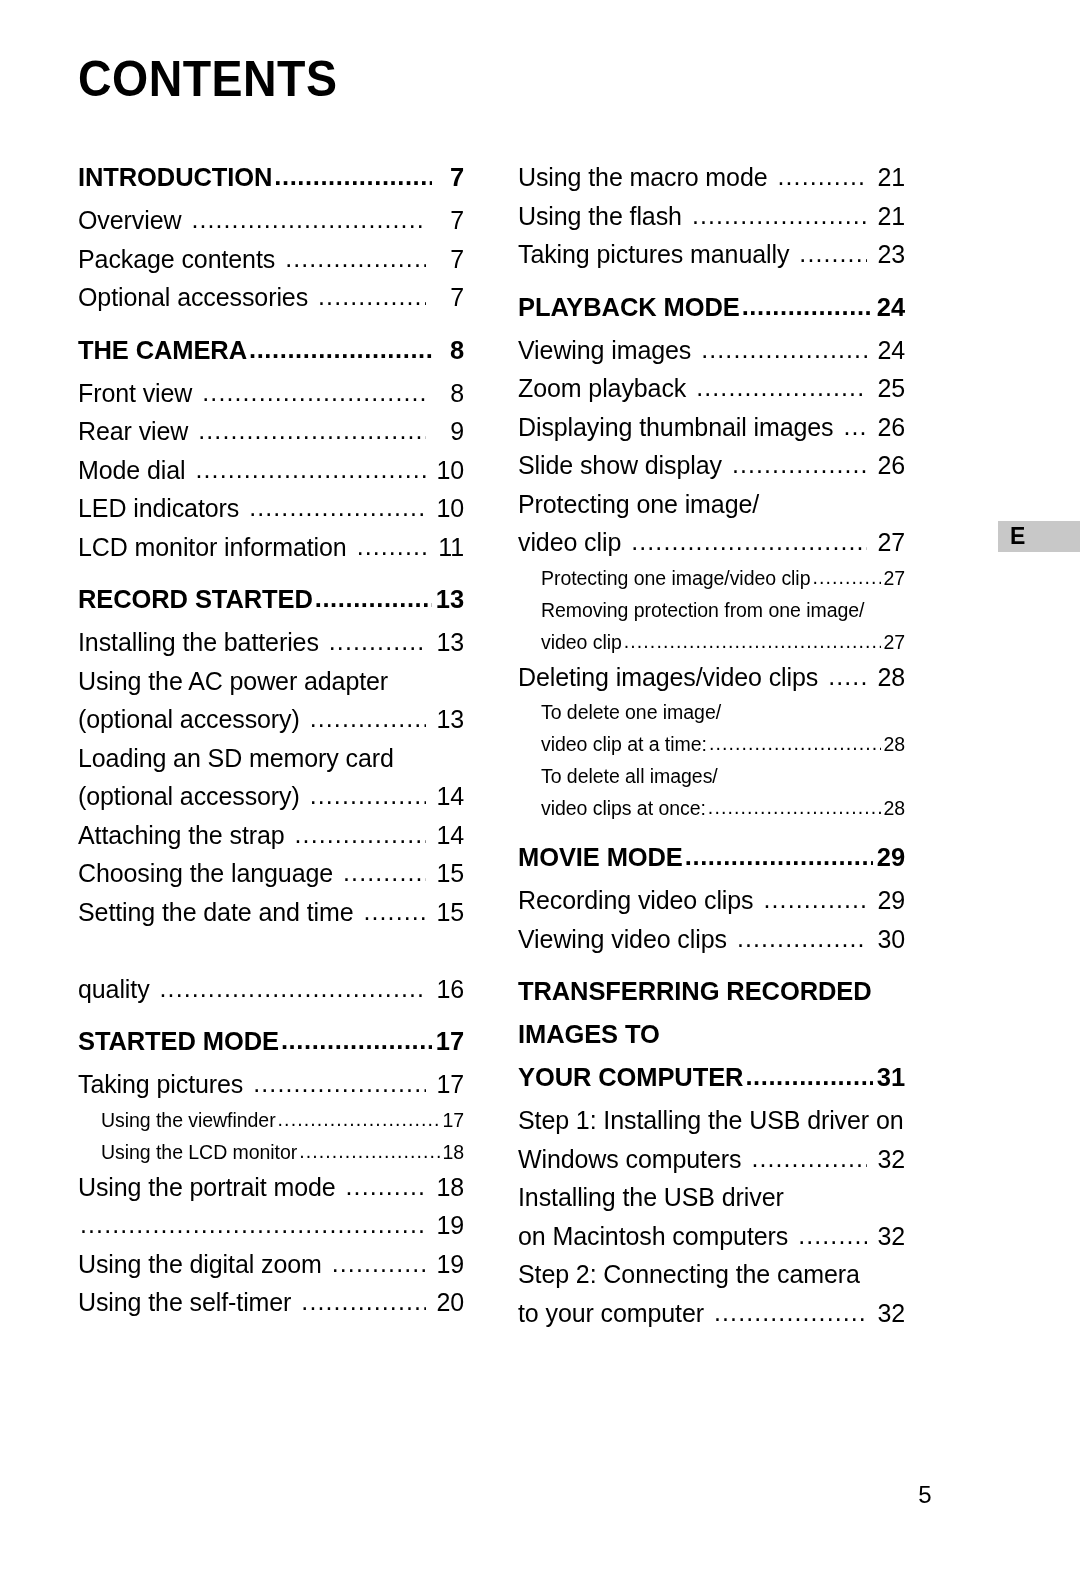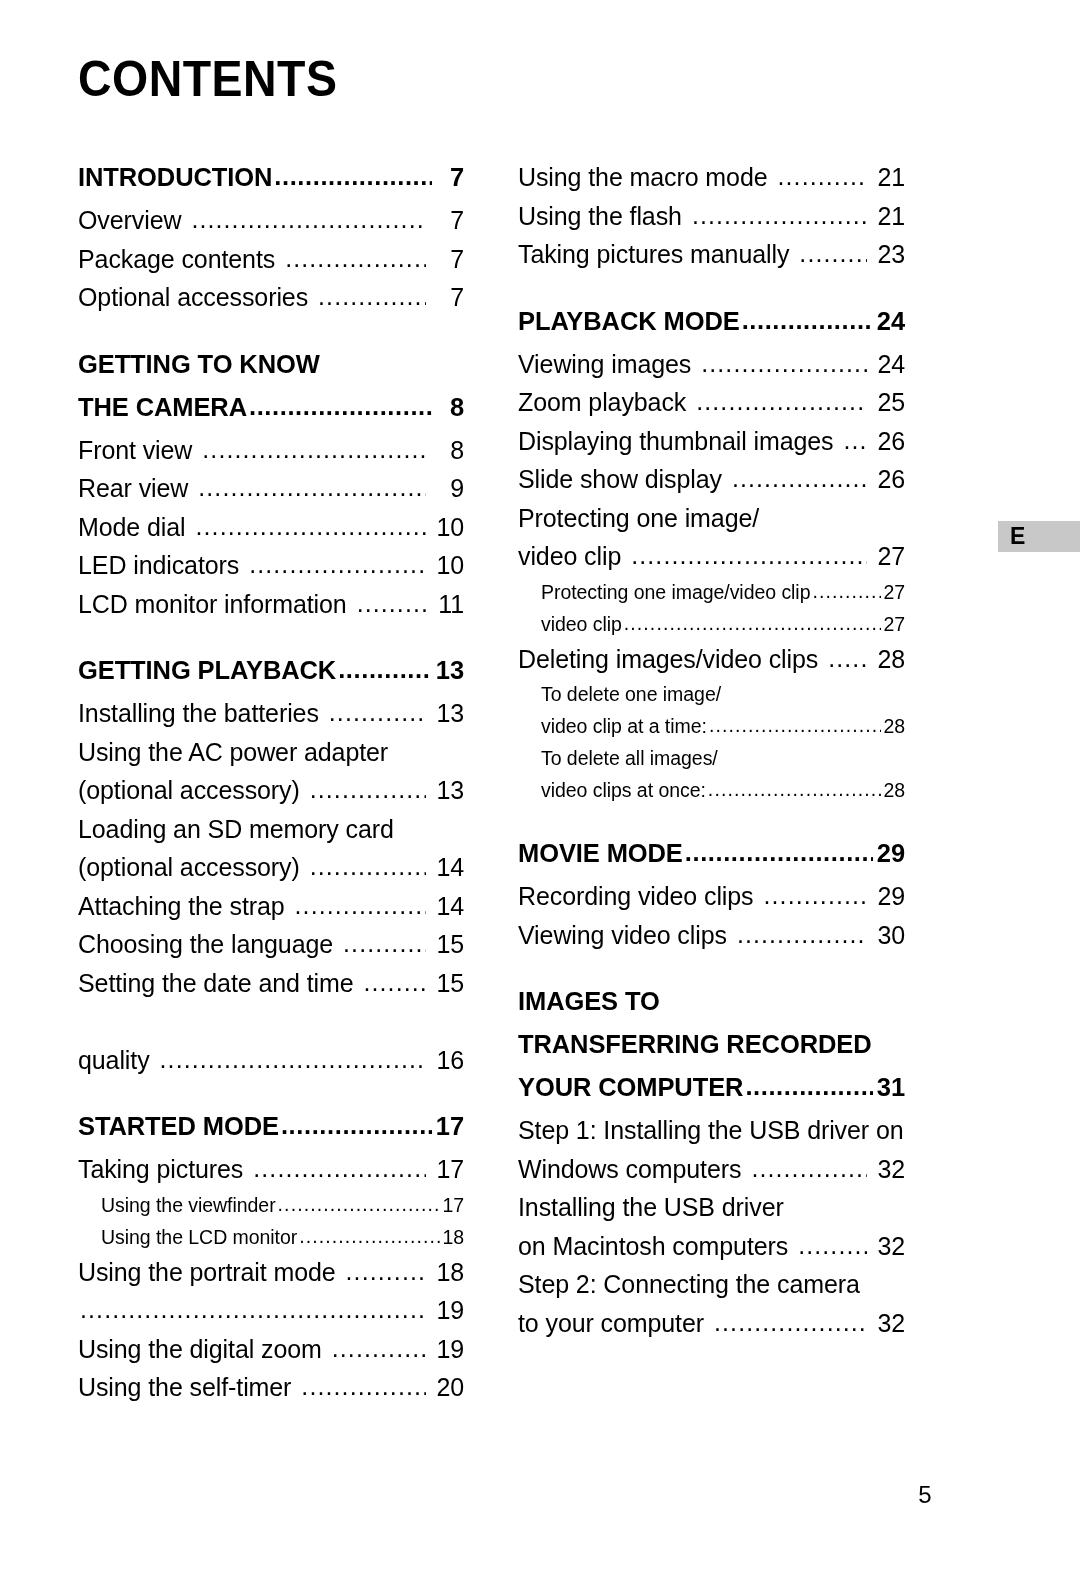--- a/index.html
+++ b/index.html
@@ -102,21 +102,21 @@
   .lvl-sub {
     font-size: 19.5px;
     font-weight: normal;
     padding-left: 23px;
     letter-spacing: -0.05px;
   }
   .lvl-sub .line { height: 32px; }
   .lvl-sub .pg { min-width: 22px; }
 
   
-  .gap-before { margin-top: 28px; }
+  .gap-before { margin-top: 14px; }
 
   
   .line.justified { display: block; }
   .line.justified .jtxt {
     display: block;
     text-align: justify;
     text-align-last: justify;
     white-space: normal;
     margin-top: 36px;
   }
@@ -180,21 +180,20 @@
         </div>
       </div>
       <div class="entry lvl-item">
         <div class="line">
           <span class="txt">Optional accessories</span>
           <span class="leader">................................................................................</span>
           <span class="pg">7</span>
         </div>
       </div>
       <div class="entry lvl-head gap-before">
-        <div class="line nonum"><span class="txt">GETTING TO KNOW</span></div>
         <div class="line">
           <span class="txt">THE CAMERA</span>
           <span class="leader">................................................................................</span>
           <span class="pg">8</span>
         </div>
       </div>
       <div class="entry lvl-item">
         <div class="line">
           <span class="txt">Front view</span>
           <span class="leader">................................................................................</span>
@@ -224,21 +223,21 @@
       </div>
       <div class="entry lvl-item">
         <div class="line">
           <span class="txt">LCD monitor information</span>
           <span class="leader">................................................................................</span>
           <span class="pg">11</span>
         </div>
       </div>
       <div class="entry lvl-head gap-before">
         <div class="line">
-          <span class="txt">GETTING PLAYBACK</span>
+          <span class="txt">RECORD STARTED</span>
           <span class="leader">................................................................................</span>
           <span class="pg">13</span>
         </div>
       </div>
       <div class="entry lvl-item">
         <div class="line">
           <span class="txt">Installing the batteries</span>
           <span class="leader">................................................................................</span>
           <span class="pg">13</span>
         </div>
@@ -413,20 +412,21 @@
         </div>
       </div>
       <div class="entry lvl-sub">
         <div class="line">
           <span class="txt">Protecting one image/video clip</span>
           <span class="leader">................................................................................</span>
           <span class="pg">27</span>
         </div>
       </div>
       <div class="entry lvl-sub">
+        <div class="line nonum"><span class="txt">Removing protection from one image/</span></div>
         <div class="line">
           <span class="txt">video clip</span>
           <span class="leader">................................................................................</span>
           <span class="pg">27</span>
         </div>
       </div>
       <div class="entry lvl-item">
         <div class="line">
           <span class="txt">Deleting images/video clips</span>
           <span class="leader">................................................................................</span>
@@ -464,22 +464,22 @@
         </div>
       </div>
       <div class="entry lvl-item">
         <div class="line">
           <span class="txt">Viewing video clips</span>
           <span class="leader">................................................................................</span>
           <span class="pg">30</span>
         </div>
       </div>
       <div class="entry lvl-head gap-before">
+        <div class="line nonum"><span class="txt">TRANSFERRING RECORDED</span></div>
         <div class="line nonum"><span class="txt">IMAGES TO</span></div>
-        <div class="line nonum"><span class="txt">TRANSFERRING RECORDED</span></div>
         <div class="line">
           <span class="txt">YOUR COMPUTER</span>
           <span class="leader">................................................................................</span>
           <span class="pg">31</span>
         </div>
       </div>
       <div class="entry lvl-item">
         <div class="line nonum"><span class="txt">Step 1: Installing the USB driver on</span></div>
         <div class="line">
           <span class="txt">Windows computers</span>

